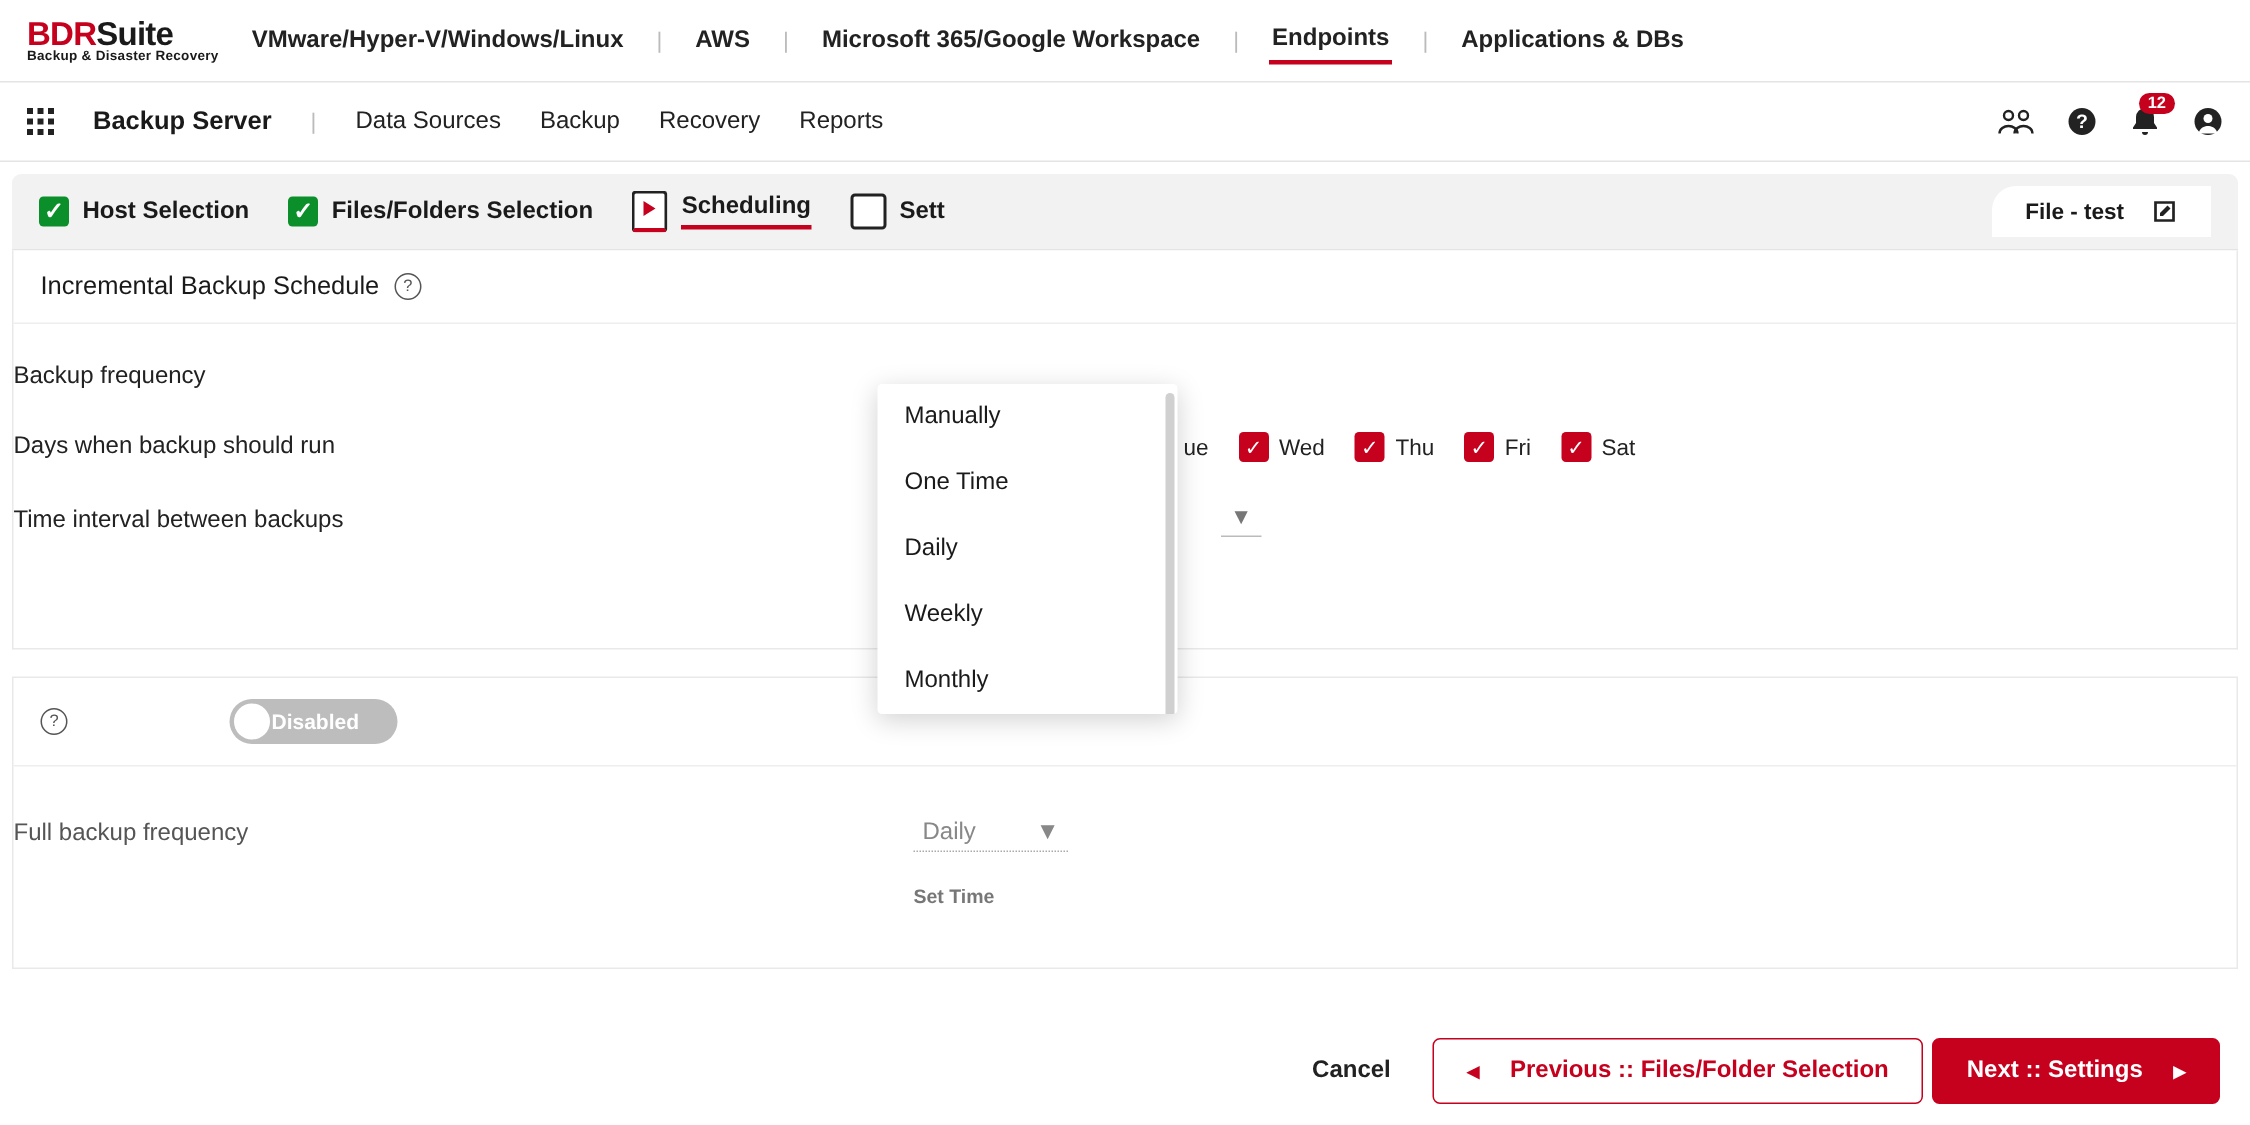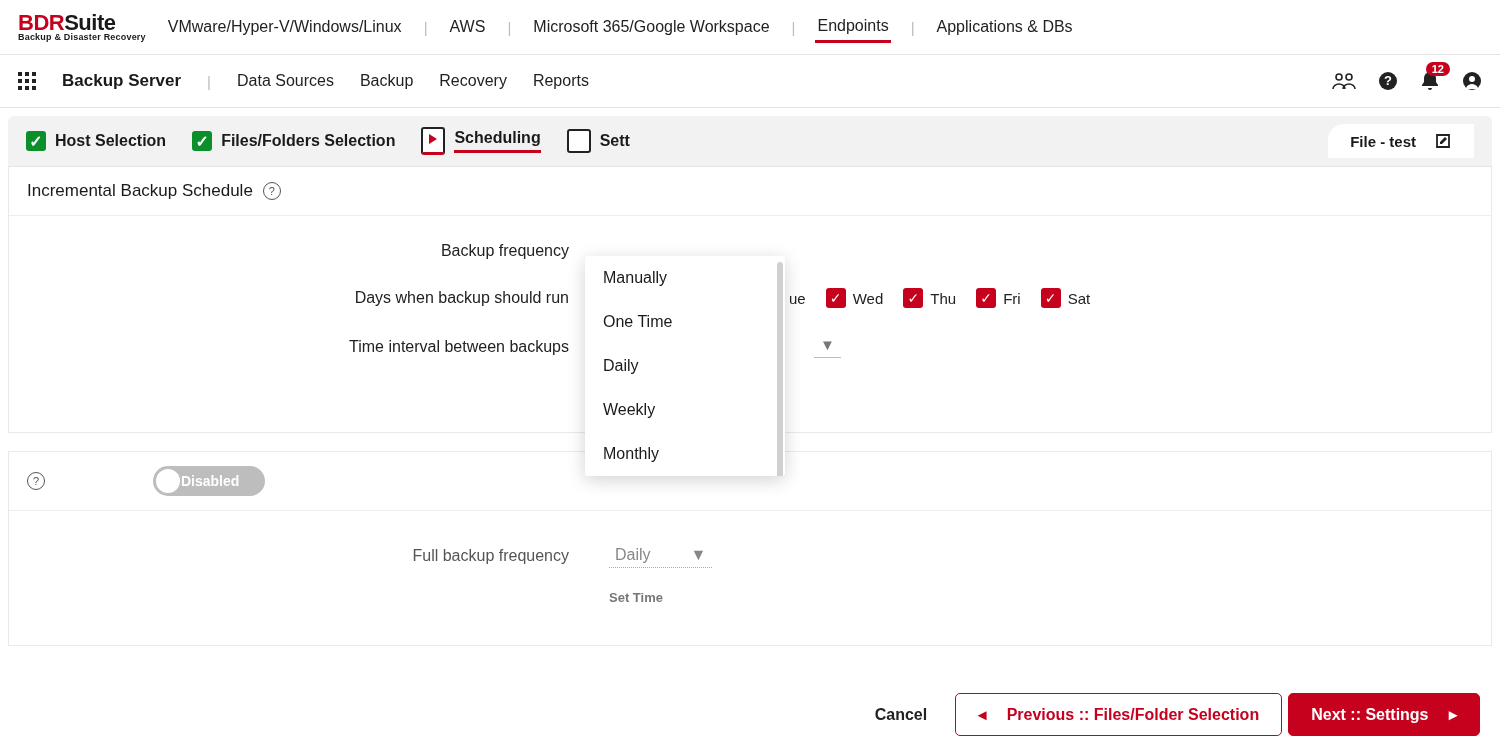--- a/index.html
+++ b/index.html
@@ -1,21 +1,21 @@
 <!DOCTYPE html>
 <html><head>
 <meta charset="utf-8">
 <style>
 html,body{margin:0;padding:0;font-family:"Segoe UI",Arial,sans-serif;color:#1a1a1a;background:#fff;font-size:15px}
 .topnav{display:flex;align-items:center;height:54px;border-bottom:1px solid #e4e4e4;padding:0 18px;gap:20px}
 .logo{font-weight:800;font-size:22px;letter-spacing:-.5px;line-height:1}
 .logo .red{color:#c5011e}
 .logo-sub{font-size:9px;font-weight:600;letter-spacing:.2px;margin-top:-2px}
 .topnav .sep{color:#bbb}
-.topnav a{color:#222;text-decoration:none;font-weight:400;font-size:16px;padding:5px 2px;position:relative}
+.topnav a{color:#222;text-decoration:none;font-weight:700;font-size:16px;padding:5px 2px;position:relative}
 .topnav a.active{border-bottom:3px solid #c5011e}
 .subnav{display:flex;align-items:center;height:52px;border-bottom:1px solid #e4e4e4;padding:0 18px;gap:26px}
 .subnav .main{font-weight:700;font-size:17px}
 .subnav .sep{color:#bbb}
 .subnav a{color:#222;text-decoration:none;font-size:16px}
 .subnav .right{margin-left:auto;display:flex;align-items:center;gap:22px}
 .icon{display:inline-flex;align-items:center;justify-content:center;position:relative}
 .badge{position:absolute;top:-8px;right:-10px;background:#c5011e;color:#fff;border-radius:10px;font-size:11px;font-weight:700;padding:1px 6px}
 .steps{display:flex;align-items:center;height:50px;background:#f2f2f2;border-bottom:1px solid #e4e4e4;padding:0 18px;gap:26px;margin:8px 8px 0 8px;border-radius:6px 6px 0 0;position:relative}
 .step{display:flex;align-items:center;gap:9px;font-size:16px;font-weight:600}
@@ -24,21 +24,21 @@
 .chk.cur{background:#fff;border:2px solid #222}
 .chk.cur::after{content:"";width:0;height:0;border-left:8px solid #c5011e;border-top:5px solid transparent;border-bottom:5px solid transparent}
 .chk.todo{background:#fff;border:2px solid #222}
 .step.current span{border-bottom:3px solid #c5011e;padding-bottom:3px}
 .jobright{margin-left:auto;background:#fff;border-radius:16px 0 0 0;padding:8px 22px;display:flex;align-items:center;gap:18px;font-weight:700}
 .section{margin:0 8px;border:1px solid #e9e9e9;border-top:none}
 .section-title{padding:14px 18px;font-size:17px;display:flex;align-items:center;gap:10px}
 .help{width:16px;height:16px;border:1.5px solid #555;border-radius:50%;display:inline-flex;align-items:center;justify-content:center;font-size:11px;color:#555}
 .form{border-top:1px solid #eee;padding:12px 0 60px 0}
 .row{display:flex;align-items:center;padding:14px 0}
-.row .lbl{width:560px;text-align:right;font-size:16px;color:#222}
+.row .lbl{width:560px;text-align:left;font-size:16px;color:#222}
 .row .ctrl{flex:1;display:flex;align-items:center;gap:20px;padding-left:40px;color:#222}
 .daychk{display:flex;align-items:center;gap:7px}
 .daychk .box{width:20px;height:20px;border-radius:3px;background:#c5011e;color:#fff;display:flex;align-items:center;justify-content:center;font-size:14px}
 .dropdown{position:absolute;left:585px;top:140px;width:200px;background:#fff;box-shadow:0 4px 18px rgba(0,0,0,.18);border-radius:3px;z-index:50;max-height:302px;overflow:hidden}
 .dropdown .opt{padding:13px 18px;font-size:16px;cursor:pointer}
 .dropdown .opt.sel{background:#e9e9e9}
 .dropdown-scroll{position:absolute;right:2px;top:6px;width:6px;height:260px;background:#d0d0d0;border-radius:3px}
 .select{display:inline-flex;align-items:center;gap:40px;border-bottom:1px dotted #aaa;padding:3px 6px;color:#888;font-size:16px}
 .select .caret{color:#888}
 .section2{margin:18px 8px 0 8px;border:1px solid #e9e9e9}

